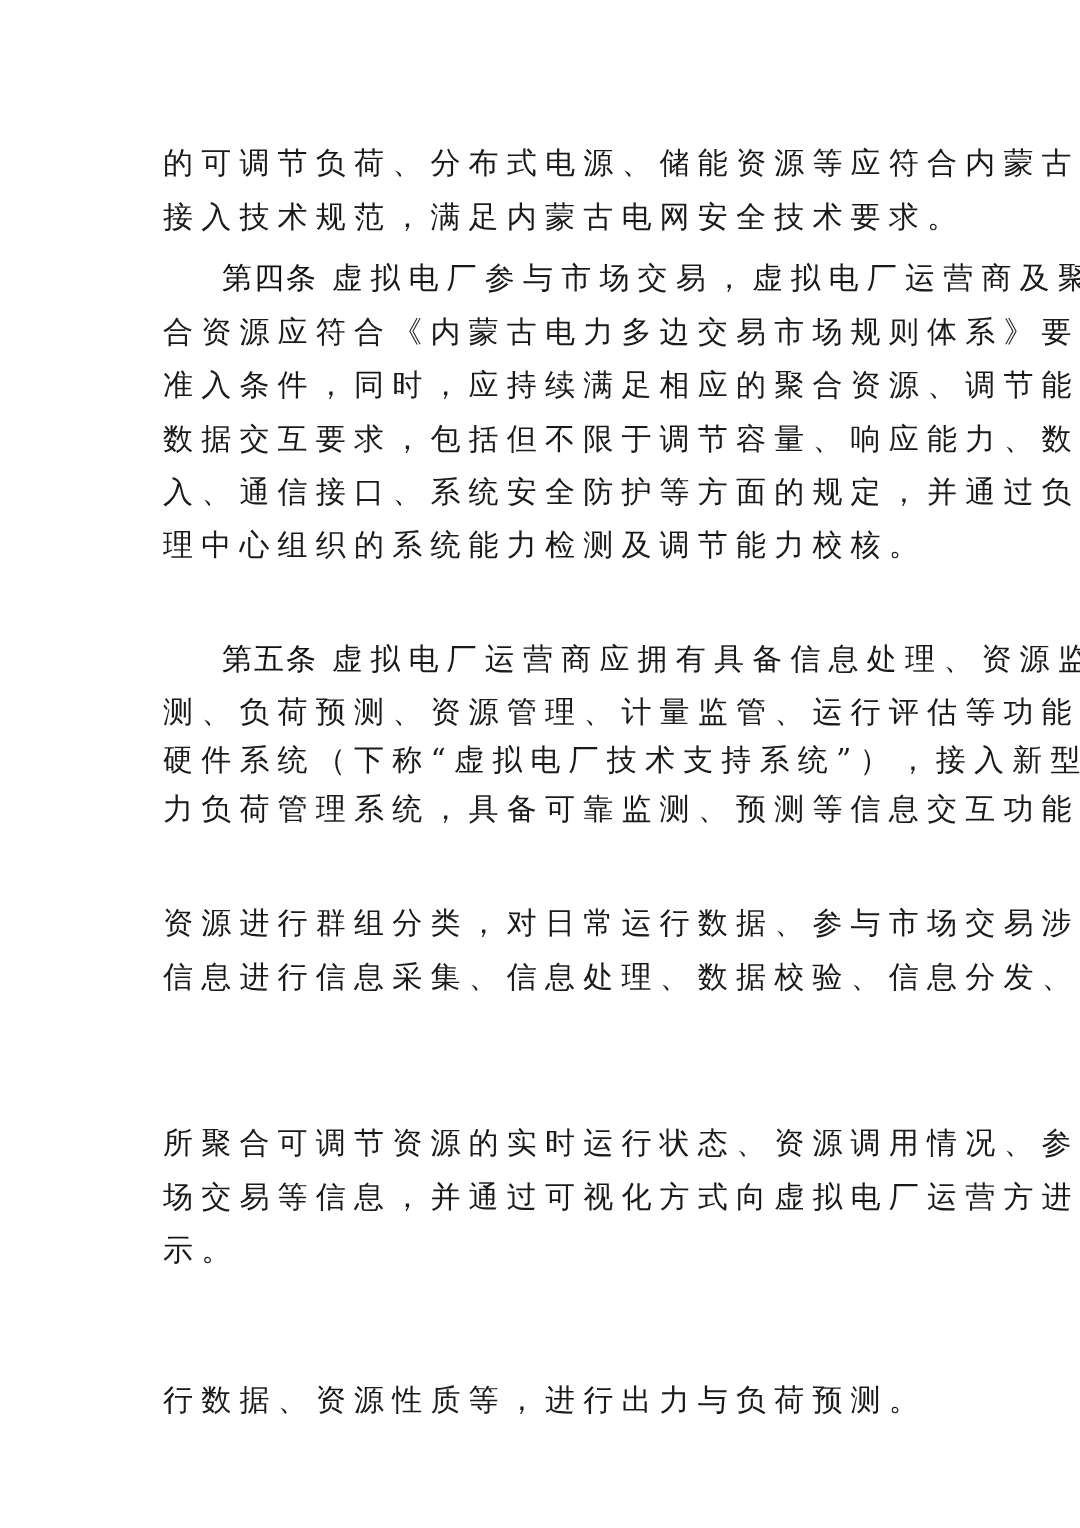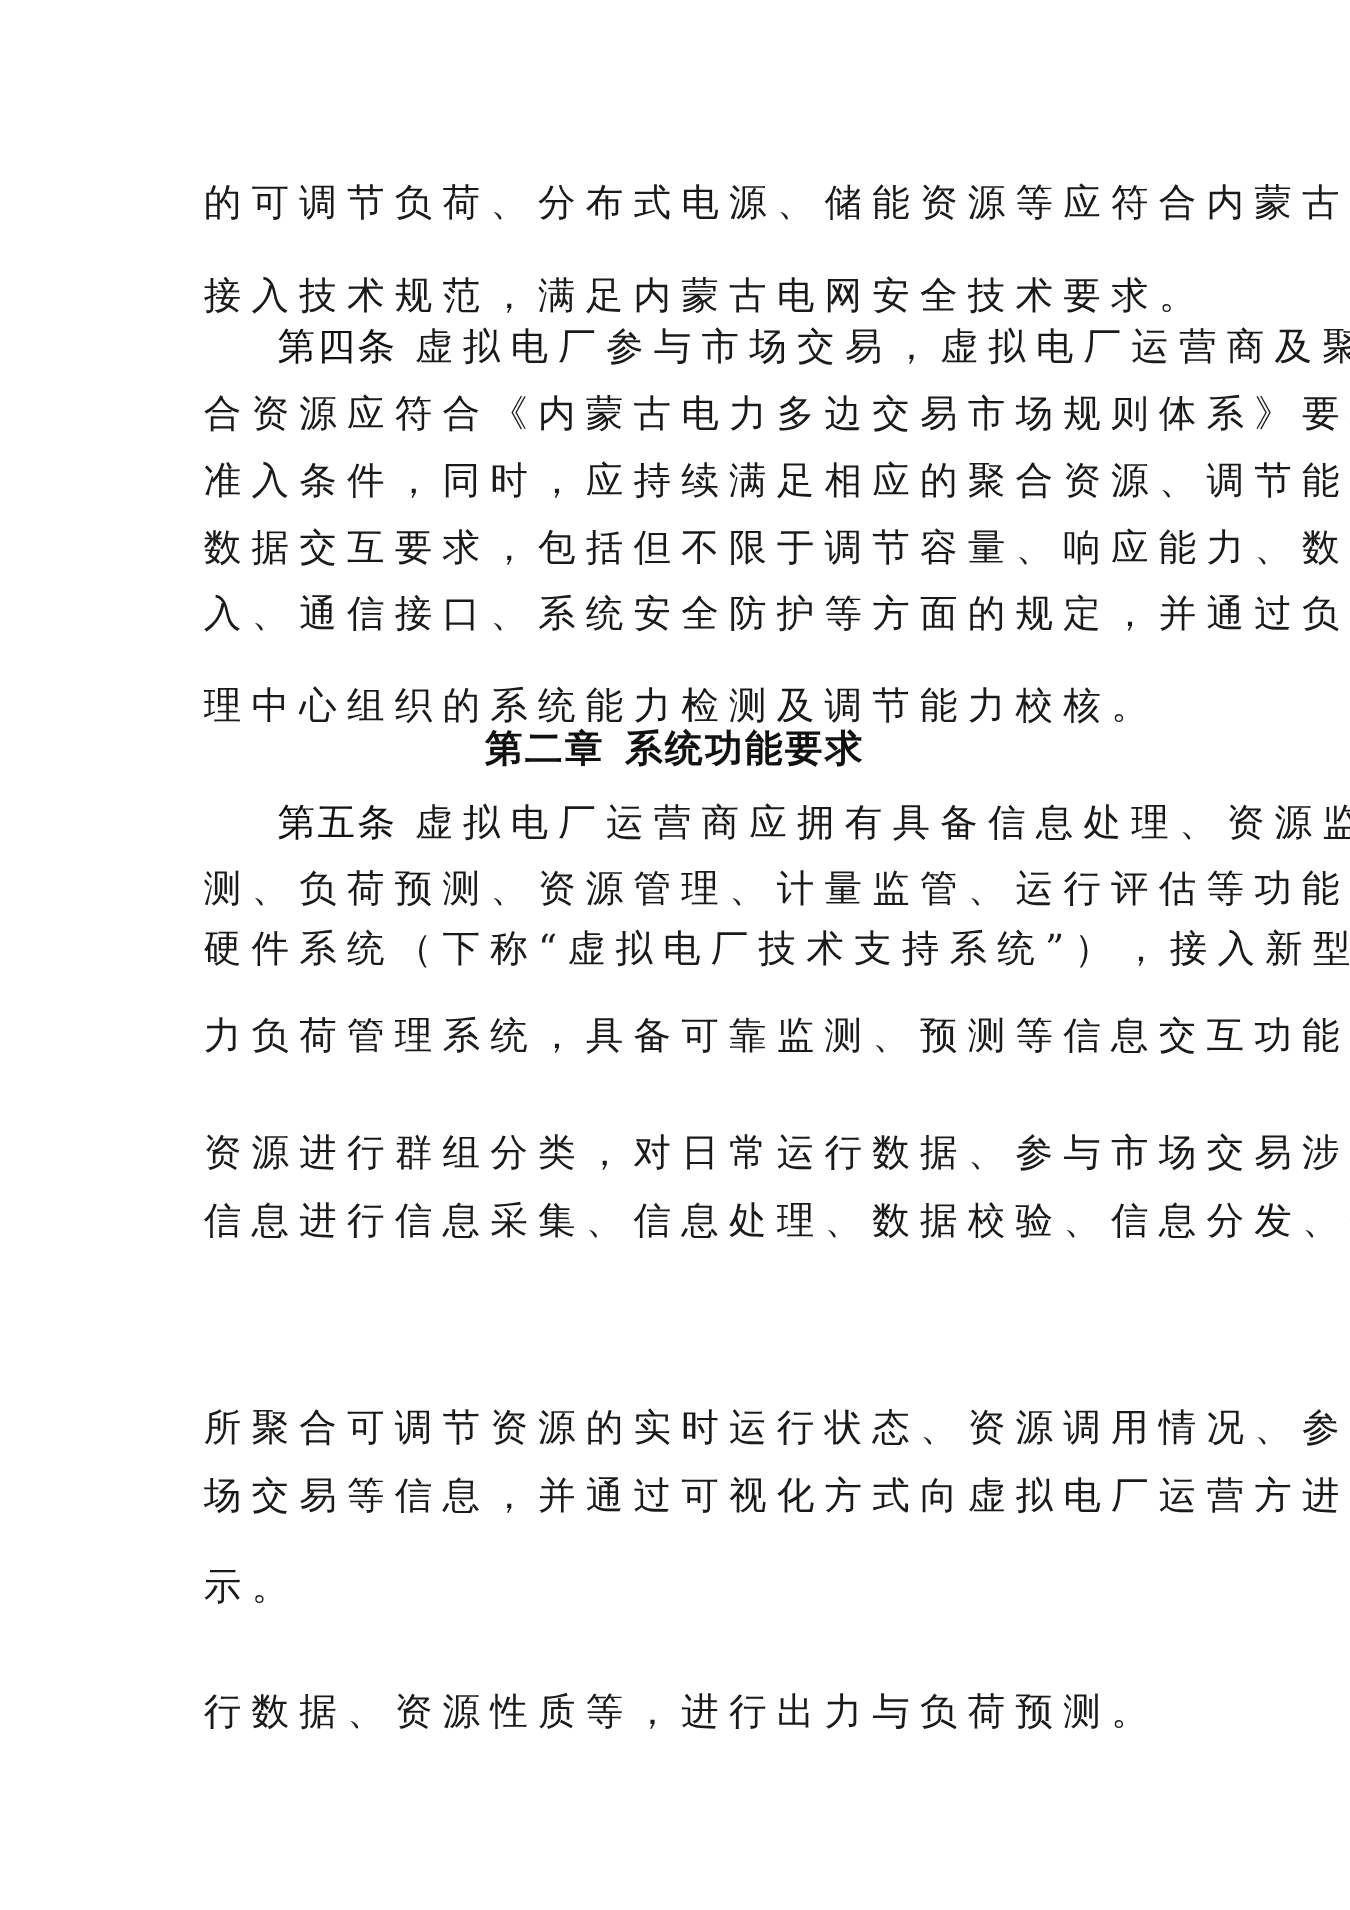--- a/index.html
+++ b/index.html
@@ -30,21 +30,20 @@
       height: 40px;
       font-size: 30px;
       line-height: 40px;
       letter-spacing: 8.2px;
       white-space: nowrap;
       text-align: justify;
       text-align-last: justify;
     }
     .line.last {
       text-align-last: left;
-      margin-top: 20px;
     }
     .line.indent {
       left: 222px;
       width: 693px;
     }
     .article-no {
       font-weight: normal;
       letter-spacing: 2px;
       margin-right: 14px;
       color: #111111;
@@ -73,33 +72,30 @@
 
   <div class="line indent" style="top:258px">
     <span class="article-no">第四条</span><span>虚拟电厂参与市场交易，虚拟电厂运营商及聚</span>
   </div>
   <div class="line" style="top:312px">合资源应符合《内蒙古电力多边交易市场规则体系》要求的</div>
   <div class="line" style="top:365px">准入条件，同时，应持续满足相应的聚合资源、调节能力、</div>
   <div class="line" style="top:419px">数据交互要求，包括但不限于调节容量、响应能力、数据接</div>
   <div class="line" style="top:472px">入、通信接口、系统安全防护等方面的规定，并通过负荷管</div>
   <div class="line last" style="top:525px">理中心组织的系统能力检测及调节能力校核。</div>
 
-  <div class="chapter" style="top:580px">
-    <span>第二章</span><span class="gap"></span><span>系统功能要求</span>
-  </div>
 
   <div class="line indent" style="top:639px">
     <span class="article-no">第五条</span><span>虚拟电厂运营商应拥有具备信息处理、资源监</span>
   </div>
   <div class="line" style="top:692px">测、负荷预测、资源管理、计量监管、运行评估等功能的软</div>
   <div class="line" style="top:740px">硬件系统（下称“虚拟电厂技术支持系统”），接入新型电</div>
   <div class="line last" style="top:789px">力负荷管理系统，具备可靠监测、预测等信息交互功能。</div>
 
   <div class="line" style="top:903px">资源进行群组分类，对日常运行数据、参与市场交易涉及的</div>
   <div class="line" style="top:957px">信息进行信息采集、信息处理、数据校验、信息分发、信息</div>
 
   <div class="line" style="top:1123px">所聚合可调节资源的实时运行状态、资源调用情况、参与市</div>
   <div class="line" style="top:1177px">场交易等信息，并通过可视化方式向虚拟电厂运营方进行展</div>
   <div class="line last" style="top:1230px">示。</div>
 
-  <div class="line last" style="top:1330px">行数据、资源性质等，进行出力与负荷预测。</div>
+  <div class="line last" style="top:1380px">行数据、资源性质等，进行出力与负荷预测。</div>
 
 </div>
 
 </body></html>

